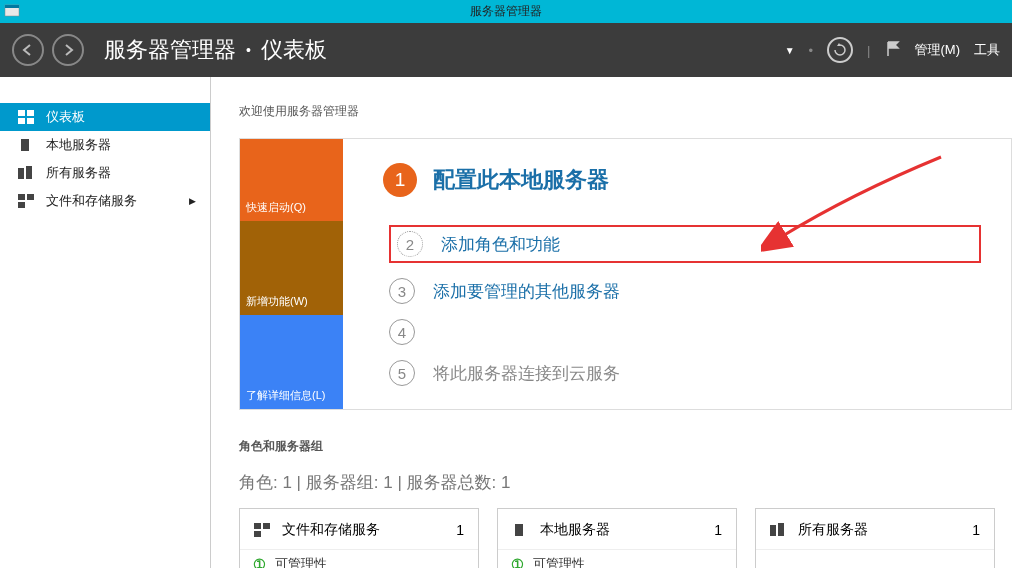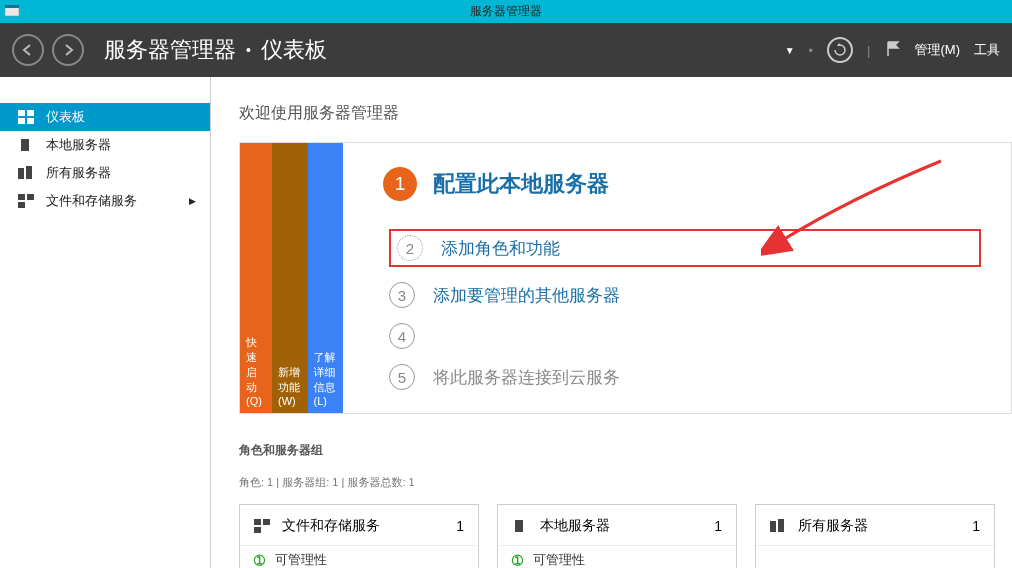--- a/index.html
+++ b/index.html
@@ -17,45 +17,45 @@
     .toolbar-right .sep { color: #888; }
     .refresh-circle { width: 26px; height: 26px; border: 2px solid #ccc; border-radius: 50%; display: flex; align-items: center; justify-content: center; }
     
     .body { display: flex; height: calc(100% - 77px); }
     .sidebar { width: 211px; background: #fff; border-right: 1px solid #ccc; padding-top: 26px; }
     .sidebar-item { height: 28px; display: flex; align-items: center; padding-left: 18px; gap: 10px; font-size: 13px; color: #222; cursor: pointer; }
     .sidebar-item.active { background: #0099cc; color: #fff; }
     .sidebar-item .caret { margin-left: auto; margin-right: 14px; font-size: 9px; }
     
     .main { flex: 1; padding: 26px 0 0 28px; overflow: hidden; }
-    .welcome { font-size: 16px; color: #555; margin-bottom: 18px; }
+    .welcome { font-size: 12px; color: #555; margin-bottom: 18px; }
     
     .hero { display: flex; border: 1px solid #ddd; height: 272px; margin-right: 0; position: relative; }
-    .tabs { width: 103px; display: flex; flex-direction: row; }
+    .tabs { width: 103px; display: flex; flex-direction: column; }
     .tab { flex: 1; display: flex; align-items: flex-end; padding: 6px 6px; font-size: 11px; color: #fff; }
     .tab.orange { background: #e8641b; flex: 0.85; }
     .tab.amber1 { background: #a16207; }
     .tab.amber2 { background: #3b82f6; }
     
     .hero-content { flex: 1; padding: 24px 30px 10px 40px; position: relative; }
     .step1 { display: flex; align-items: center; gap: 16px; margin-bottom: 28px; }
     .step1-num { width: 34px; height: 34px; background: #e8641b; color: #fff; border-radius: 50%; display: flex; align-items: center; justify-content: center; font-size: 19px; }
     .step1-text { font-size: 22px; color: #1a6fa8; font-weight: bold; }
     
     .steps { display: flex; flex-direction: column; gap: 15px; padding-left: 6px; }
     .step { display: flex; align-items: center; gap: 18px; font-size: 17px; color: #1a6fa8; }
     .step.gray { color: #888; }
     .step-num { width: 26px; height: 26px; border: 1px solid #999; border-radius: 50%; display: flex; align-items: center; justify-content: center; font-size: 15px; color: #888; }
     .step.boxed { border: 2px solid #e63232; padding: 4px 28px 4px 6px; }
     .step.boxed .step-num { border: 1px dotted #999; }
     
     .arrow-anno { position: absolute; top: 10px; right: 60px; pointer-events: none; }
     
     .section2-title { font-size: 12px; color: #555; margin-top: 28px; margin-bottom: 16px; font-weight: bold; }
-    .section2-sub { font-size: 11px; color: #777; margin-bottom: 14px; }
+    .section2-sub { font-size: 17px; color: #777; margin-bottom: 14px; }
     
     .tiles { display: flex; gap: 18px; }
     .tile { border: 1px solid #ccc; width: 240px; padding: 0; }
     .tile-head { display: flex; align-items: center; padding: 12px 14px 10px 14px; gap: 10px; }
     .tile-title { font-size: 14px; flex: 1; }
     .tile-count { font-size: 14px; }
     .tile-row { display: flex; align-items: center; padding: 5px 14px; gap: 10px; font-size: 13px; color: #333; border-top: 1px solid #eee; }
     .ok-icon { color: #2fa82f; font-weight: bold; }
     
     .tile-icon { display: inline-flex; width: 18px; height: 14px; }

